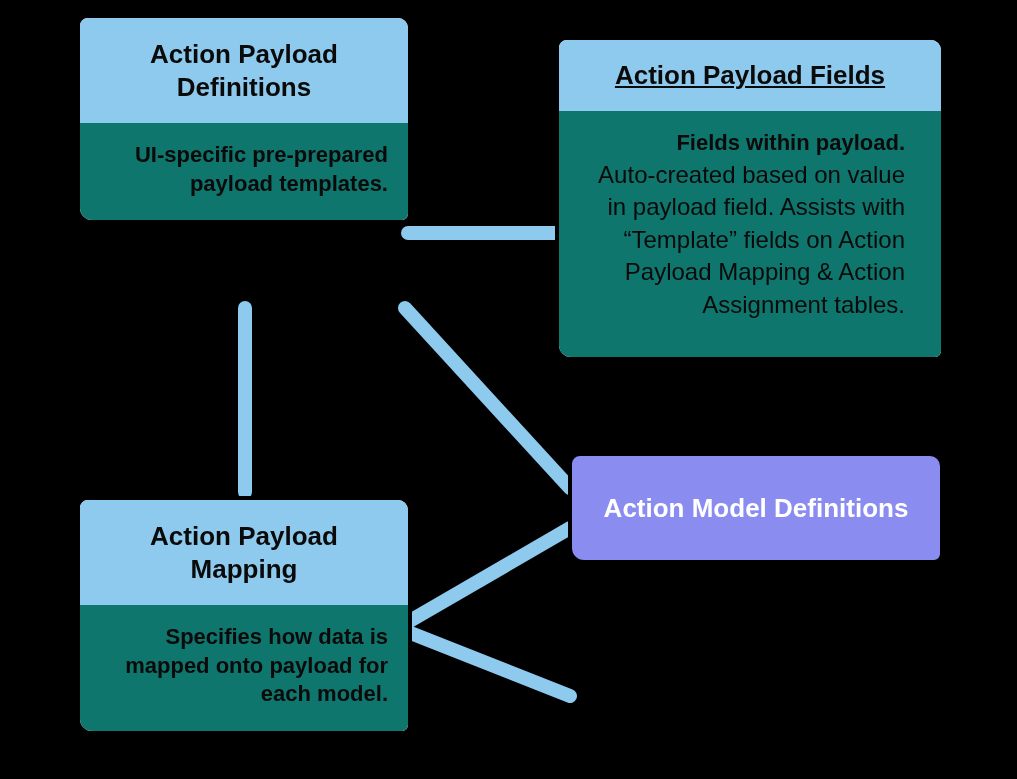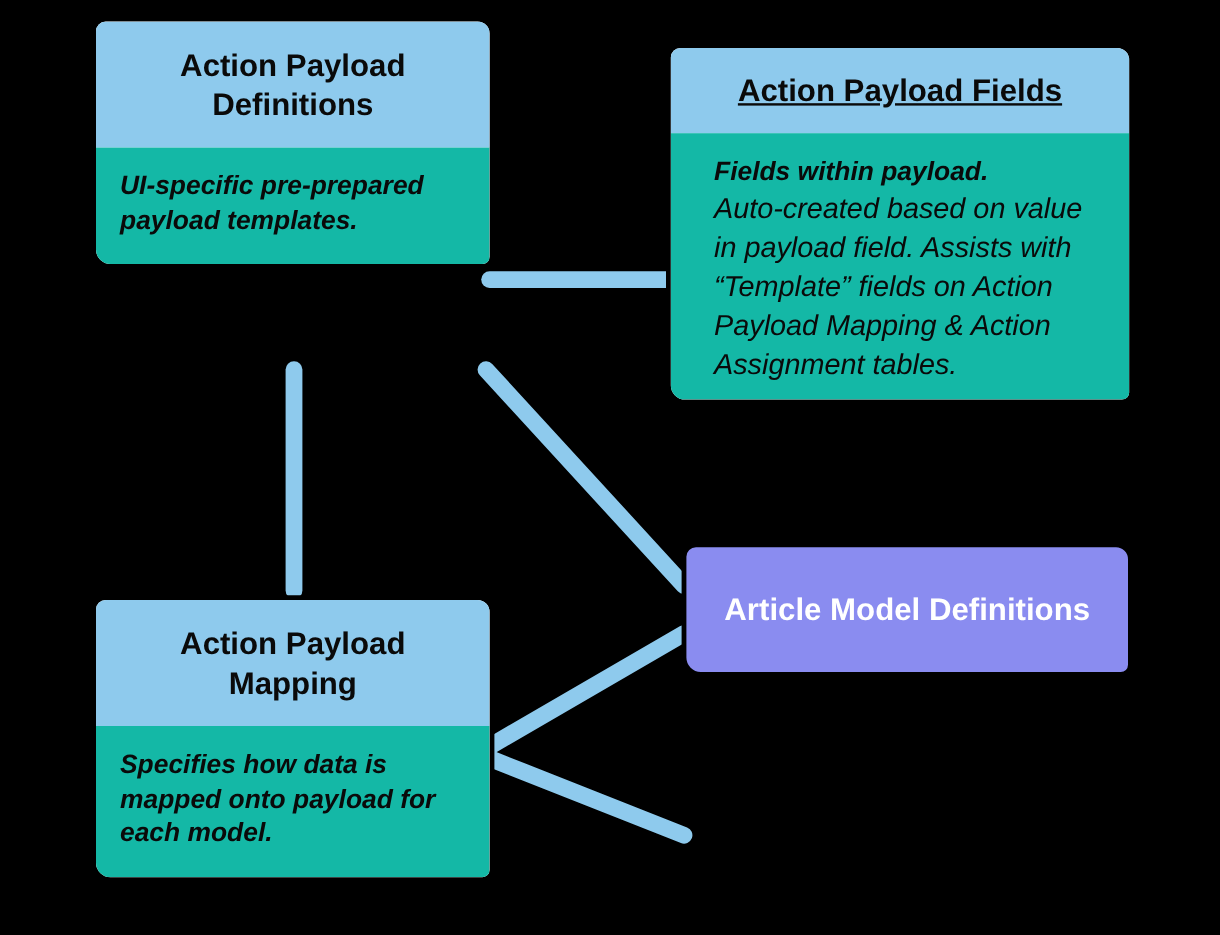--- a/index.html
+++ b/index.html
@@ -17,25 +17,24 @@
   .node .hdr {
     background: #8ecaed;
     text-align: center;
     color: #0a0a0a;
     font-weight: 700;
     font-size: 26px;
     line-height: 1.25;
     padding: 20px 18px;
   }
   .node .body {
-    background: #14b8a6;
-    text-align: left;
+    background: #0f766e;
+    text-align: right;
     padding: 18px 20px 22px;
     color: #0a0a0a;
-    font-style: italic;
   }
   .node .body .bold {
     font-weight: 700;
     font-size: 22px;
     line-height: 1.3;
   }
   .node .body .sub {
     font-size: 24px;
     line-height: 1.35;
     margin-top: 2px;
@@ -81,33 +80,33 @@
     </div>
     <div class="body">
       <div class="bold">UI-specific pre-prepared payload templates.</div>
     </div>
   </div>
 
   <div class="node" style="left:555px; top:36px; width:390px;">
     <div class="hdr" style="padding:19px 18px;text-decoration:underline;">
       <span>Action Payload Fields</span>
     </div>
-    <div class="body" style="padding:18px 36px 12px;">
+    <div class="body" style="padding:18px 36px 36px;">
       <div class="bold">Fields within payload.</div>
       <div class="sub">Auto-created based on value in payload field. Assists with “Template” fields on Action Payload Mapping &amp; Action Assignment tables.</div>
     </div>
   </div>
 
   <div class="node" style="left:76px; top:496px; width:336px;">
     <div class="hdr">
       <span>Action Payload Mapping</span>
     </div>
     <div class="body">
       <div class="bold">Specifies how data is mapped onto payload for each model.</div>
     </div>
   </div>
 
   <div class="simple" style="left:568px; top:452px; width:376px; height:112px;">
-    <span>Article Model Definitions</span>
+    <span>Action Model Definitions</span>
   </div>
 
 
 </div>
 
 </body></html>

